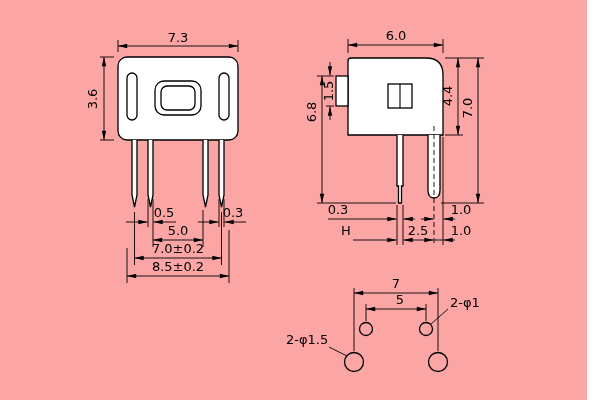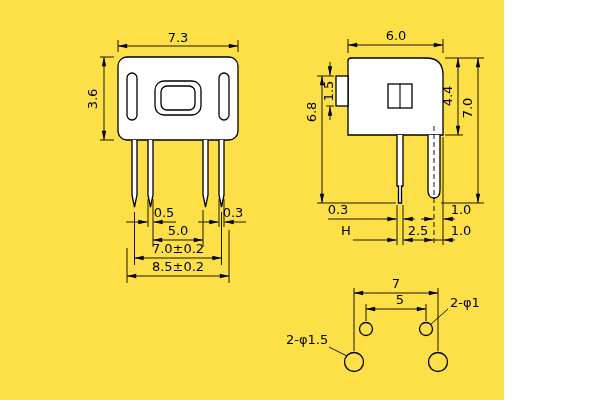--- a/index.html
+++ b/index.html
@@ -1,16 +1,16 @@
 <!DOCTYPE html>
 <html><head>
 <meta charset="utf-8">
 <style>
   html,body{margin:0;padding:0;background:#fff;}
-  .canvas{width:504px;height:400px;background:#fde047;position:relative;overflow:hidden;}
+  .canvas{width:587px;height:400px;background:#fca5a5;position:relative;overflow:hidden;}
   svg{display:block;}
   text{font-family:"DejaVu Sans",sans-serif;font-size:13px;fill:#000;}
   .ol{fill:#fff;stroke:#000;stroke-width:1.3;}   
   .ol2{fill:none;stroke:#000;stroke-width:1.3;}
   .dl line, line.d{stroke:#000;stroke-width:0.9;fill:none;}
   .dash{stroke-dasharray:5 3;}
 </style>
 </head>
 <body>
 

